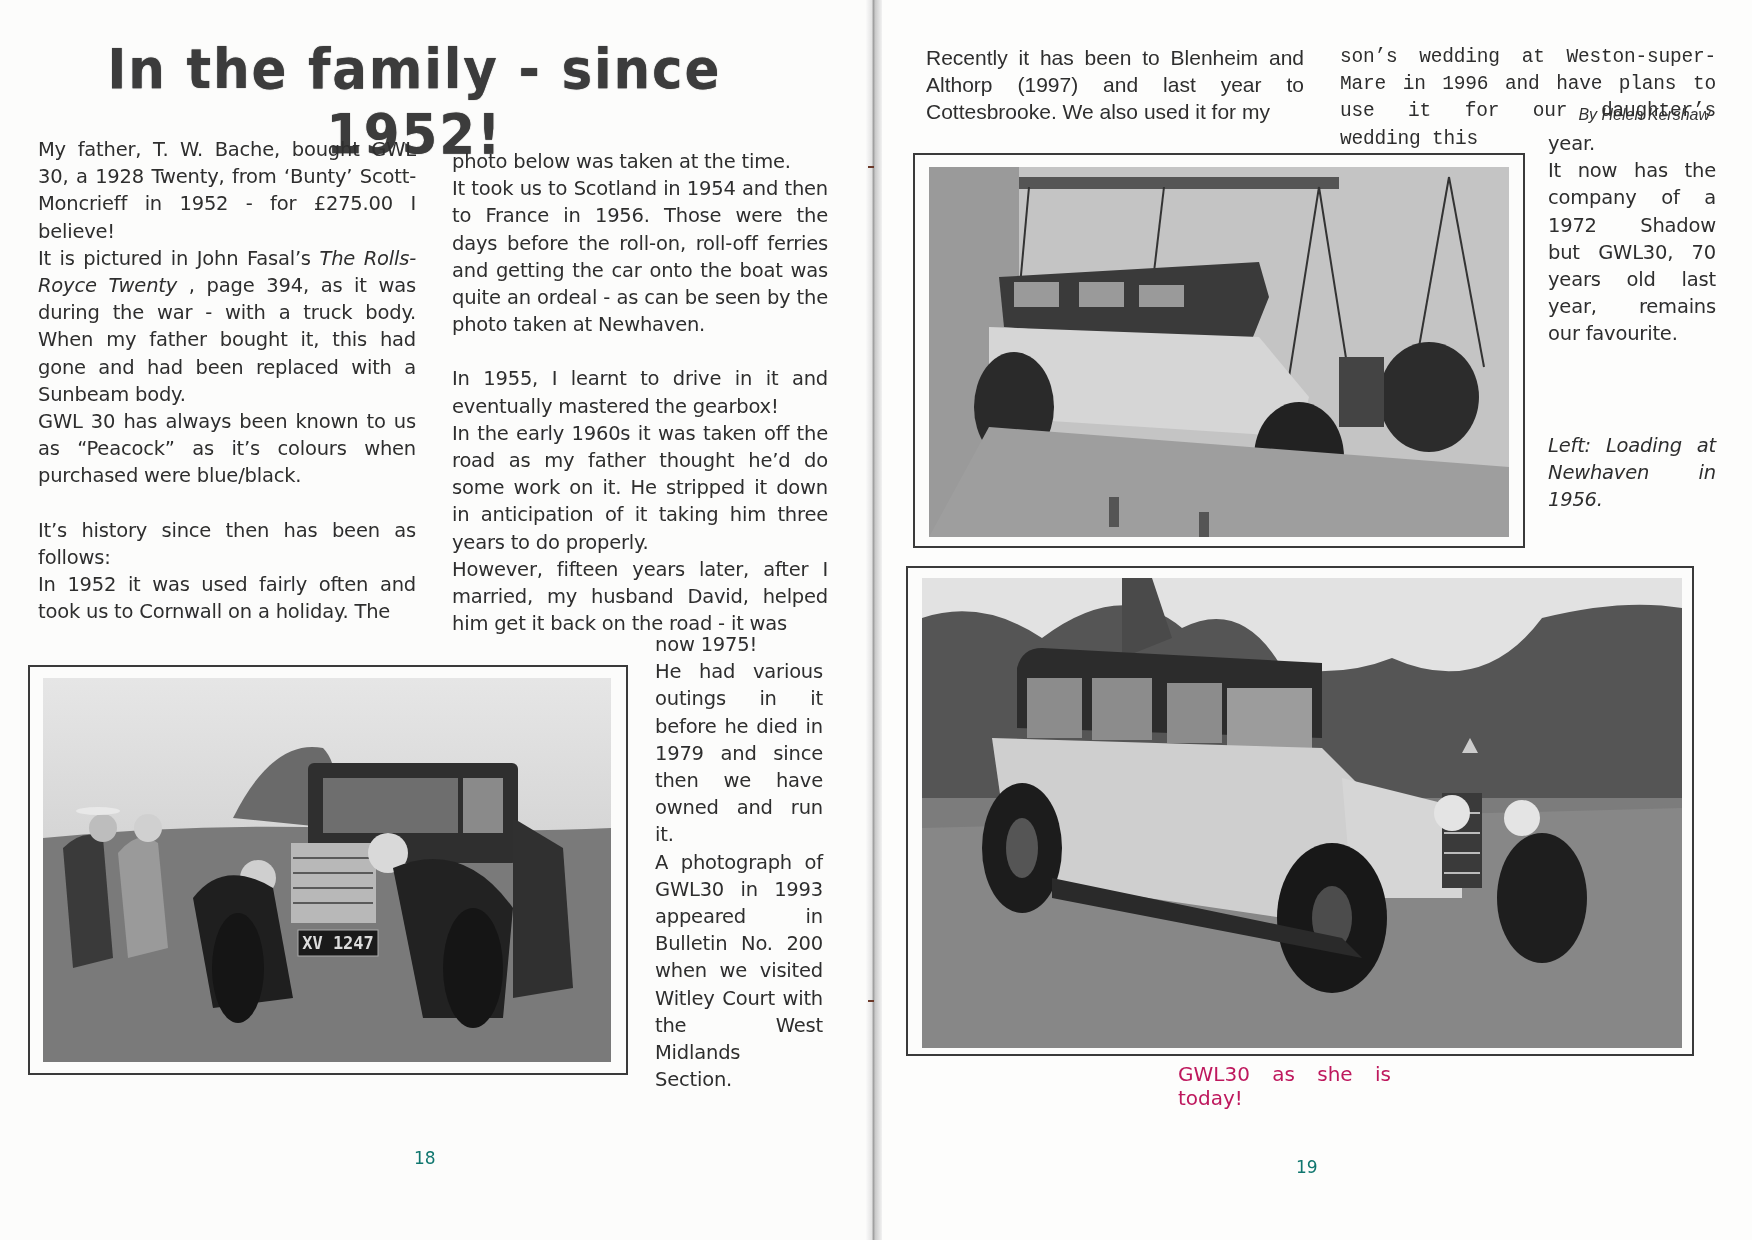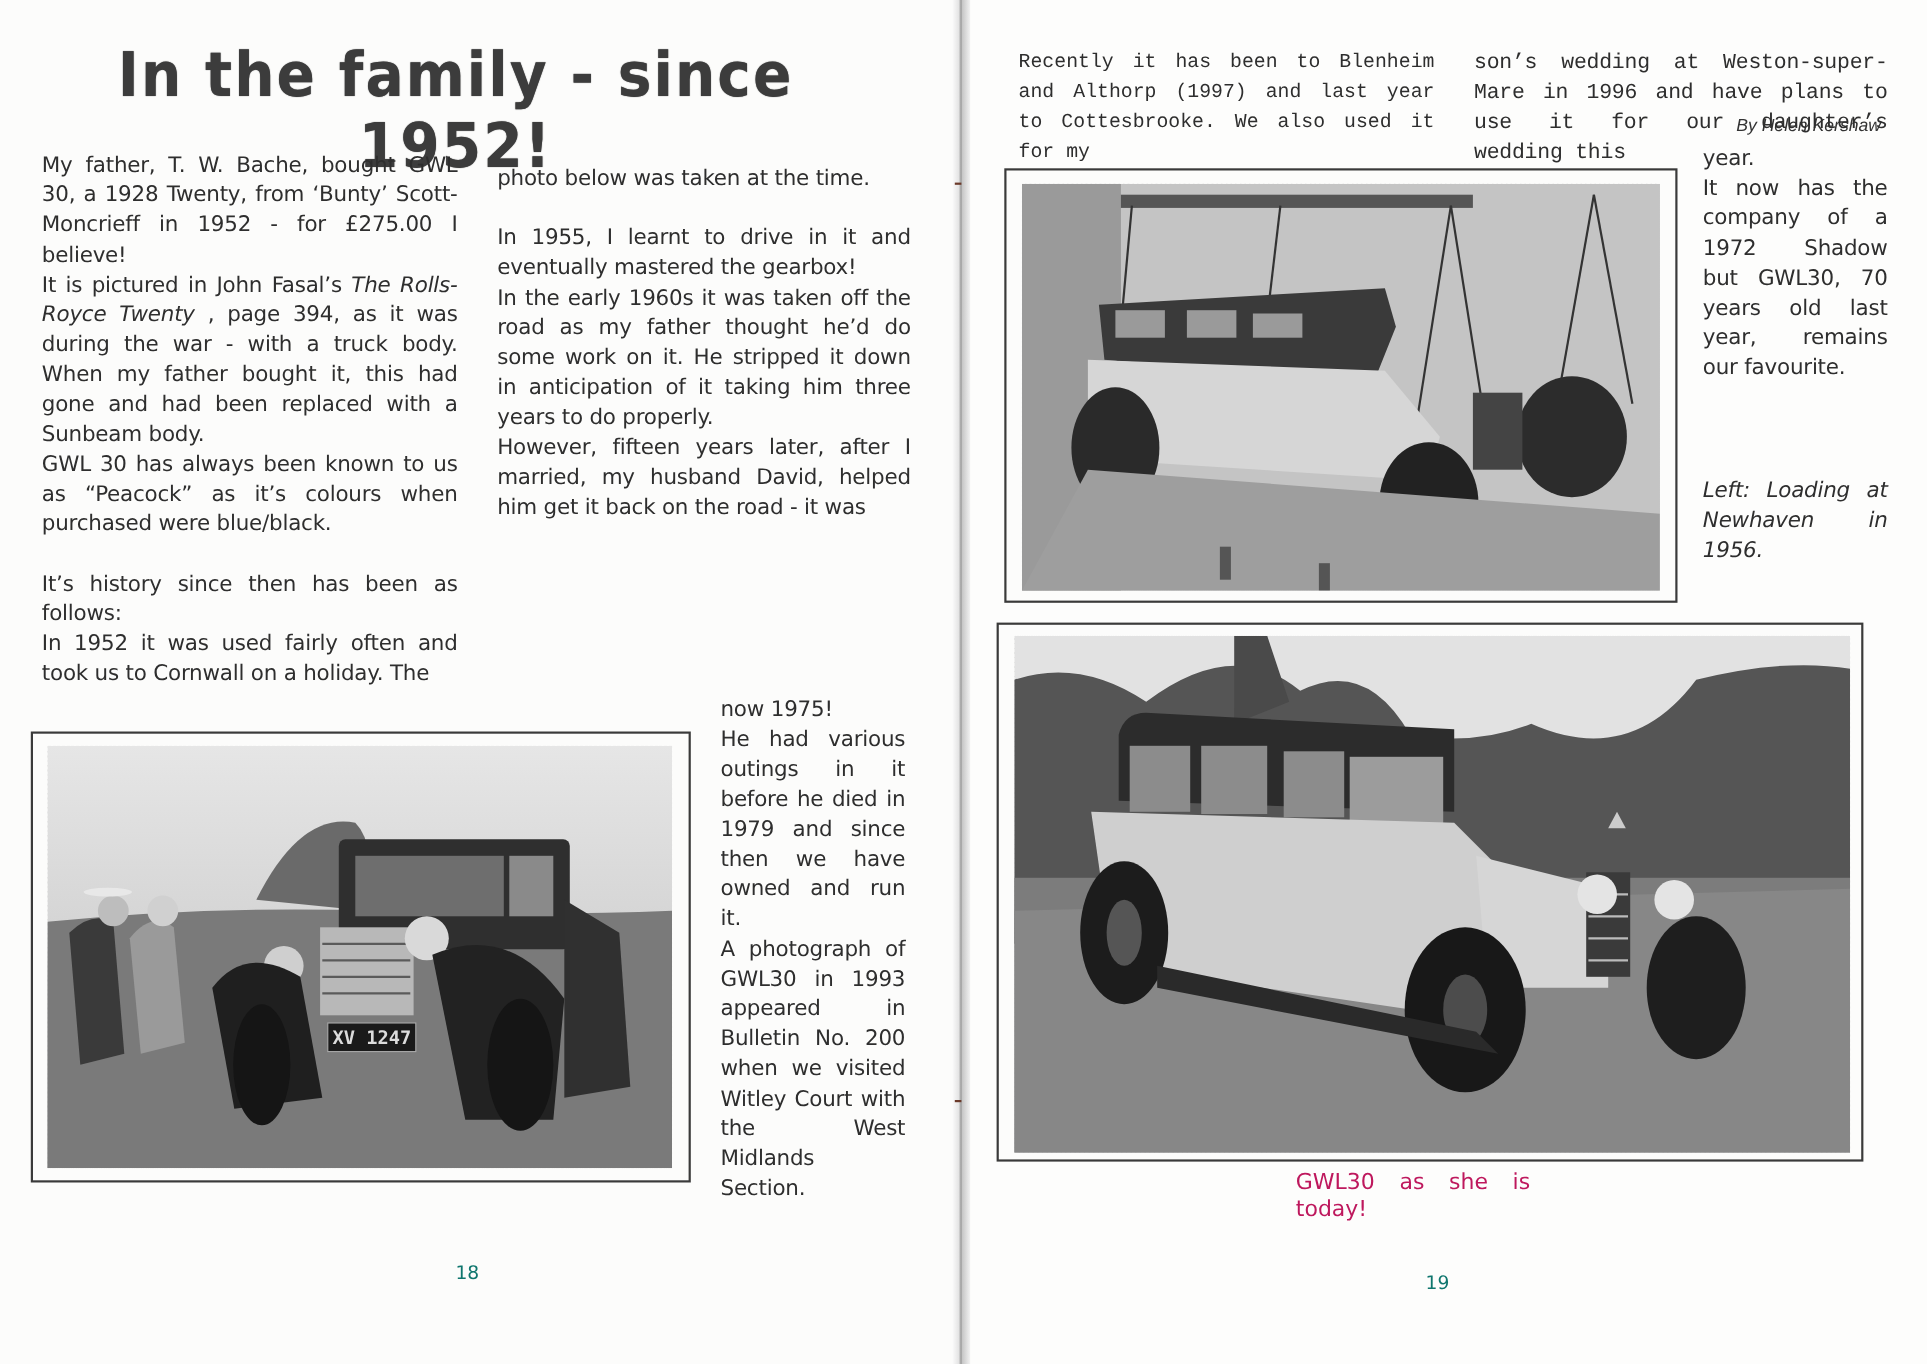--- a/index.html
+++ b/index.html
@@ -35,21 +35,21 @@
     letter-spacing: -0.2px;
   }
   .col p { margin: 0; }
   .col p.gap { margin-top: 27px; }
   .col em { font-style: italic; }
 
   .col-1 { left: 38px; top: 136px; width: 378px; }
   .col-2 { left: 452px; top: 136px; width: 376px; margin-top: 12px; }
   .col-2b { left: 655px; top: 631px; width: 168px; }
 
-  .col-r1 { left: 926px; top: 44px; width: 378px; font-family: Liberation Mono, monospace; font-size: 18px; letter-spacing: 0; }
+  .col-r1 { left: 926px; top: 44px; width: 378px; font-family: Liberation Sans, sans-serif; font-size: 21px; letter-spacing: 0; }
   .col-r2 { left: 1340px; top: 44px; width: 376px; font-family: Liberation Mono, monospace; font-size: 19.5px; }
   .col-r2b { left: 1548px; top: 158px; width: 168px; }
   .col-r2c { left: 1548px; top: 432px; width: 168px; font-style: italic; }
 
   .photo-frame {
     position: absolute; border: 2px solid #3a3a3a; background: #fcfcfb;
   }
   .photo {
     position: absolute; overflow: hidden;
     background:
@@ -95,20 +95,21 @@
 <div class="col col-1">
   <p>My father, T. W. Bache, bought GWL 30, a 1928 Twenty, from ‘Bunty’ Scott-Moncrieff in 1952 - for £275.00 I believe!</p>
   <p><span>It is pictured in John Fasal’s </span><em>The Rolls-Royce Twenty</em><span> , page 394, as it was during the war - with a truck body. When my father bought it, this had gone and had been replaced with a  Sunbeam body.</span></p>
   <p>GWL 30 has always been known to us as “Peacock” as it’s colours when purchased were blue/black.</p>
   <p class="gap">It’s history since then has been as follows:</p>
   <p>In 1952 it was used fairly often and took us to Cornwall on a holiday. The</p>
 </div>
 
 <div class="col col-2">
   <p style="text-align:left">photo below was taken at the time.</p>
+  <p>It took us to Scotland in 1954 and then to France in 1956. Those were the days before the roll-on, roll-off ferries and getting the car onto the boat was quite an ordeal - as can be seen by the photo taken at Newhaven.</p>
   <p class="gap">In 1955, I learnt to drive in it and eventually mastered the gearbox!</p>
   <p>In the early 1960s it was taken off the road as my father thought he’d do some work on it. He stripped it down in anticipation of it taking him three years to do properly.</p>
   <p>However, fifteen years later, after I married, my husband David, helped him get it back on the road - it was</p>
 </div>
 
 <div class="col col-2b">
   <p style="text-align:left">now 1975!</p>
   <p>He had various outings in it before he died in 1979 and since then we have owned and run it.</p>
   <p>A photograph of GWL30 in 1993 appeared in Bulletin No. 200 when we visited Witley Court with the West Midlands Section.</p>
 </div>

